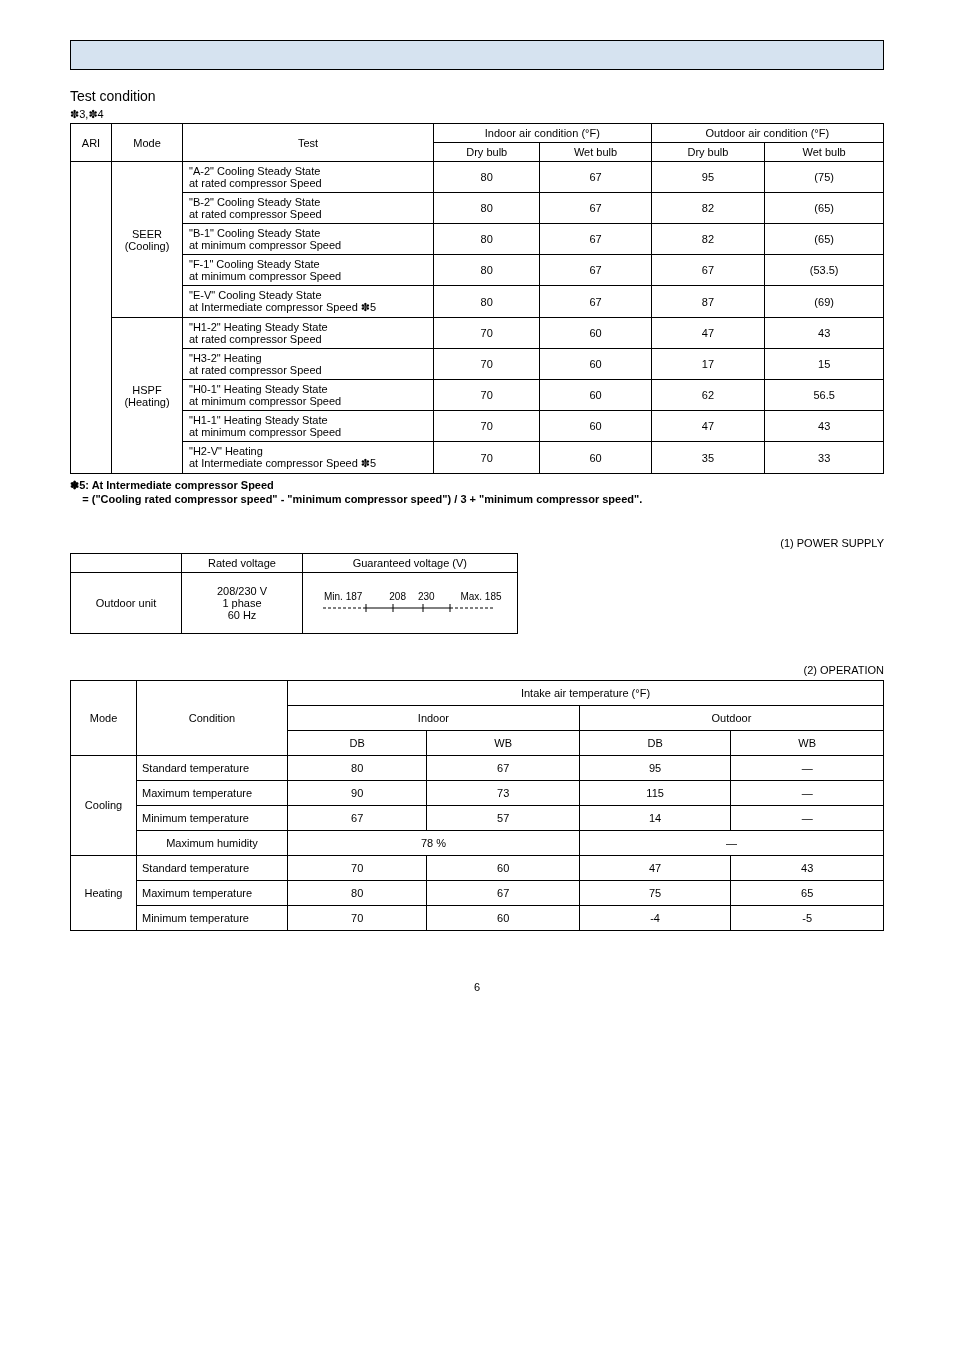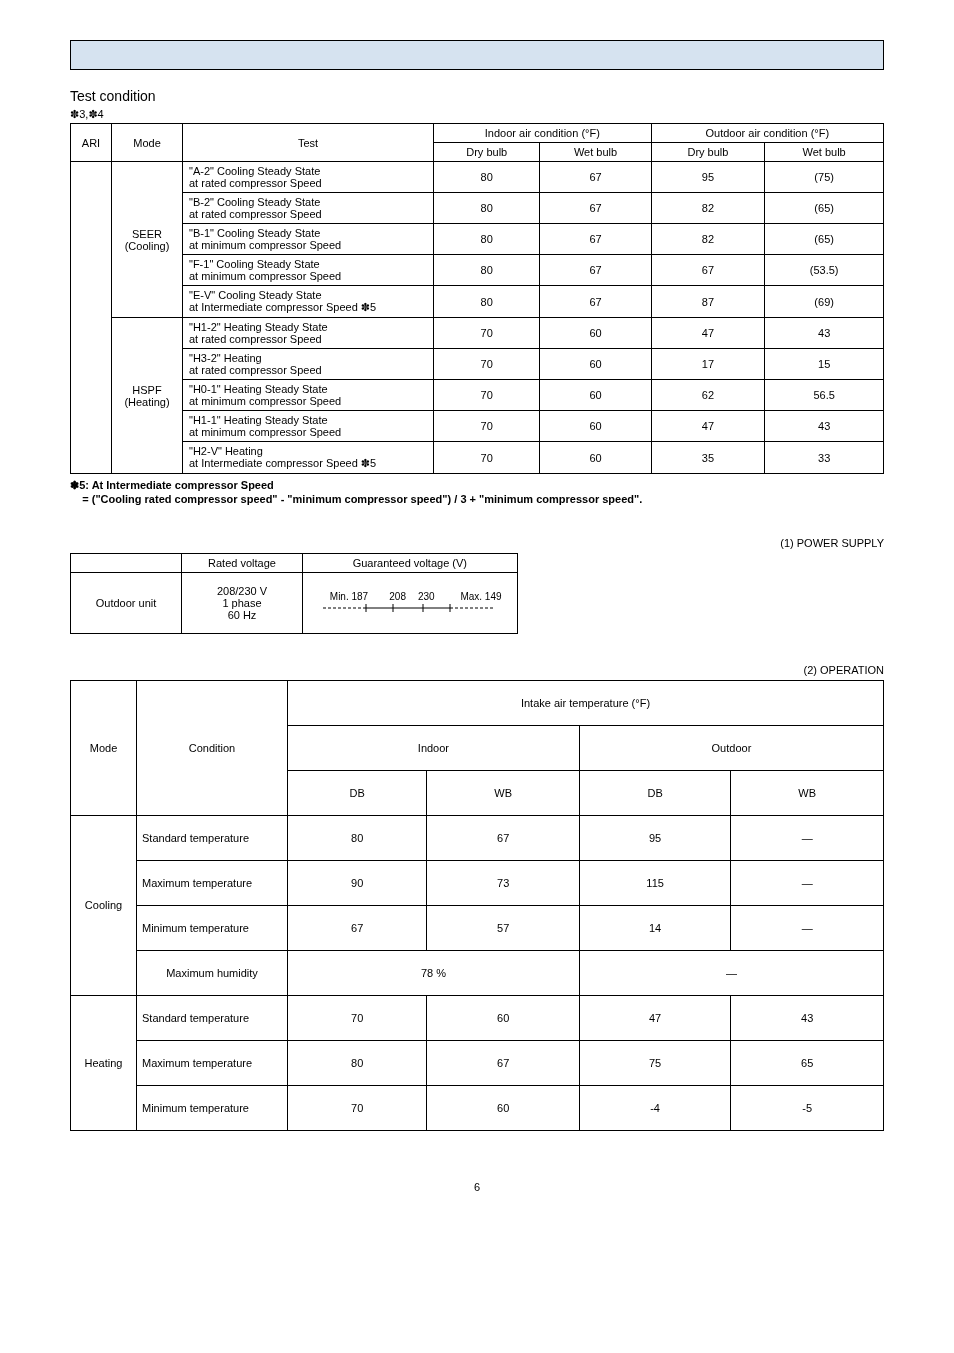--- a/index.html
+++ b/index.html
@@ -61,21 +61,21 @@
     padding: 12px 8px;
   }
   .gauge {
     display: inline-block;
     vertical-align: middle;
   }
   .gauge-labels {
     font-size: 10px;
   }
   .op-table td, .op-table th {
-    padding: 16px 5px;
+    padding: 6px 5px;
   }
   .page-num {
     text-align: center;
     font-size: 11px;
     margin-top: 50px;
   }
   svg { display:block; }
 </style>
 </head>
 <body>
@@ -204,24 +204,24 @@
     <th>Guaranteed voltage (V)</th>
   </tr>
   <tr>
     <td class="volt-cell">Outdoor unit</td>
     <td class="volt-cell" style="white-space:pre-line">208/230 V
 1 phase
 60 Hz</td>
     <td class="volt-cell">
       <div class="gauge">
         <div class="gauge-labels">
-          <span style="display:inline-block;width:50px;text-align:right">Min. 187</span>
+          <span style="display:inline-block;width:50px;text-align:center">Min. 187</span>
           <span style="display:inline-block;width:35px;text-align:right">208</span>
           <span style="display:inline-block;width:35px;text-align:center">230</span>
-          <span style="display:inline-block;width:55px;text-align:right">Max. 149</span>
+          <span style="display:inline-block;width:55px;text-align:right">Max. 185</span>
         </div>
         <svg width="180" height="12">
           <line x1="5" y1="6" x2="48" y2="6" stroke="#000" stroke-width="1" stroke-dasharray="3,2"></line>
           <line x1="48" y1="6" x2="132" y2="6" stroke="#000" stroke-width="1"></line>
           <line x1="132" y1="6" x2="175" y2="6" stroke="#000" stroke-width="1" stroke-dasharray="3,2"></line>
           <line x1="48" y1="2" x2="48" y2="10" stroke="#000" stroke-width="1"></line>
           <line x1="75" y1="2" x2="75" y2="10" stroke="#000" stroke-width="1"></line>
           <line x1="105" y1="2" x2="105" y2="10" stroke="#000" stroke-width="1"></line>
           <line x1="132" y1="2" x2="132" y2="10" stroke="#000" stroke-width="1"></line>
         </svg>

